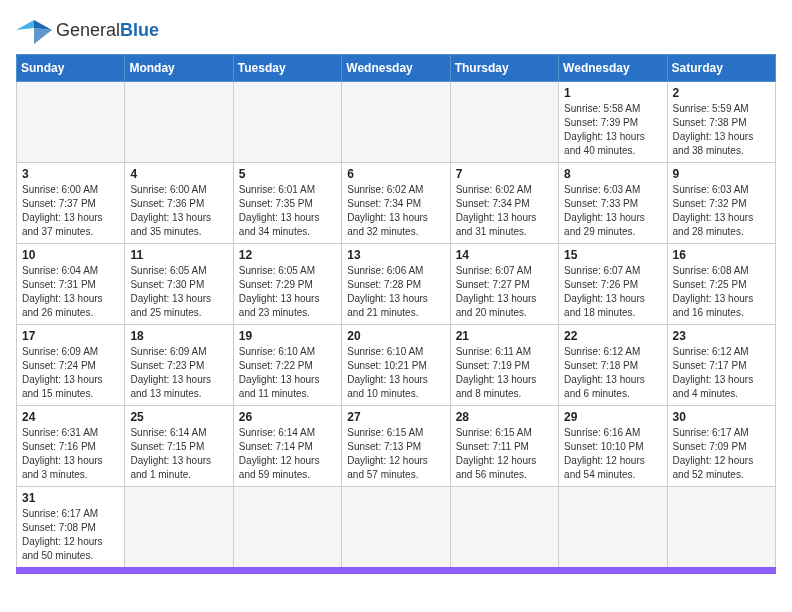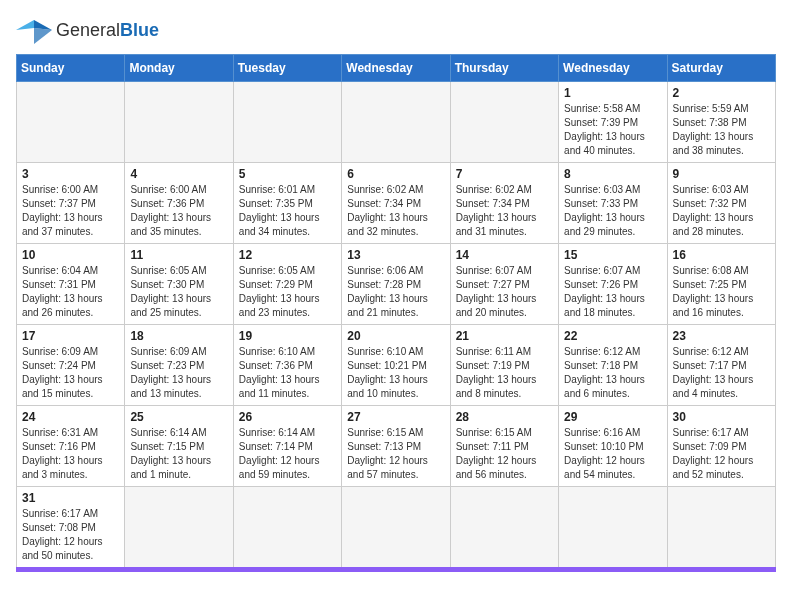--- a/index.html
+++ b/index.html
@@ -80,21 +80,21 @@
       display: block;
       margin-bottom: 2px;
       color: #222;
     }
     .day-info {
       font-size: 10px;
       color: #333;
       line-height: 1.4;
     }
     .last-row td {
-      border-bottom: 5px solid #8b5cf6;
+      border-bottom: 7px solid #8b5cf6;
     }
   </style>
 </head>
 <body>
 
 <div class="header-area">
   <div class="logo">
     <svg class="logo-bird" viewBox="0 0 36 28">
       <polygon points="18,4 36,14 18,12" fill="#1a6bb5"></polygon>
       <polygon points="18,4 0,14 18,12" fill="#4ab0e8"></polygon>
@@ -239,21 +239,21 @@
         </td>
         <td>
           <span class="day-number">18</span>
           <div class="day-info">Sunrise: 6:09 AM
 Sunset: 7:23 PM
 Daylight: 13 hours and 13 minutes.</div>
         </td>
         <td>
           <span class="day-number">19</span>
           <div class="day-info">Sunrise: 6:10 AM
-Sunset: 7:36 PM
+Sunset: 7:22 PM
 Daylight: 13 hours and 11 minutes.</div>
         </td>
         <td>
           <span class="day-number">20</span>
           <div class="day-info">Sunrise: 6:10 AM
 Sunset: 10:21 PM
 Daylight: 13 hours and 10 minutes.</div>
         </td>
         <td>
           <span class="day-number">21</span>

